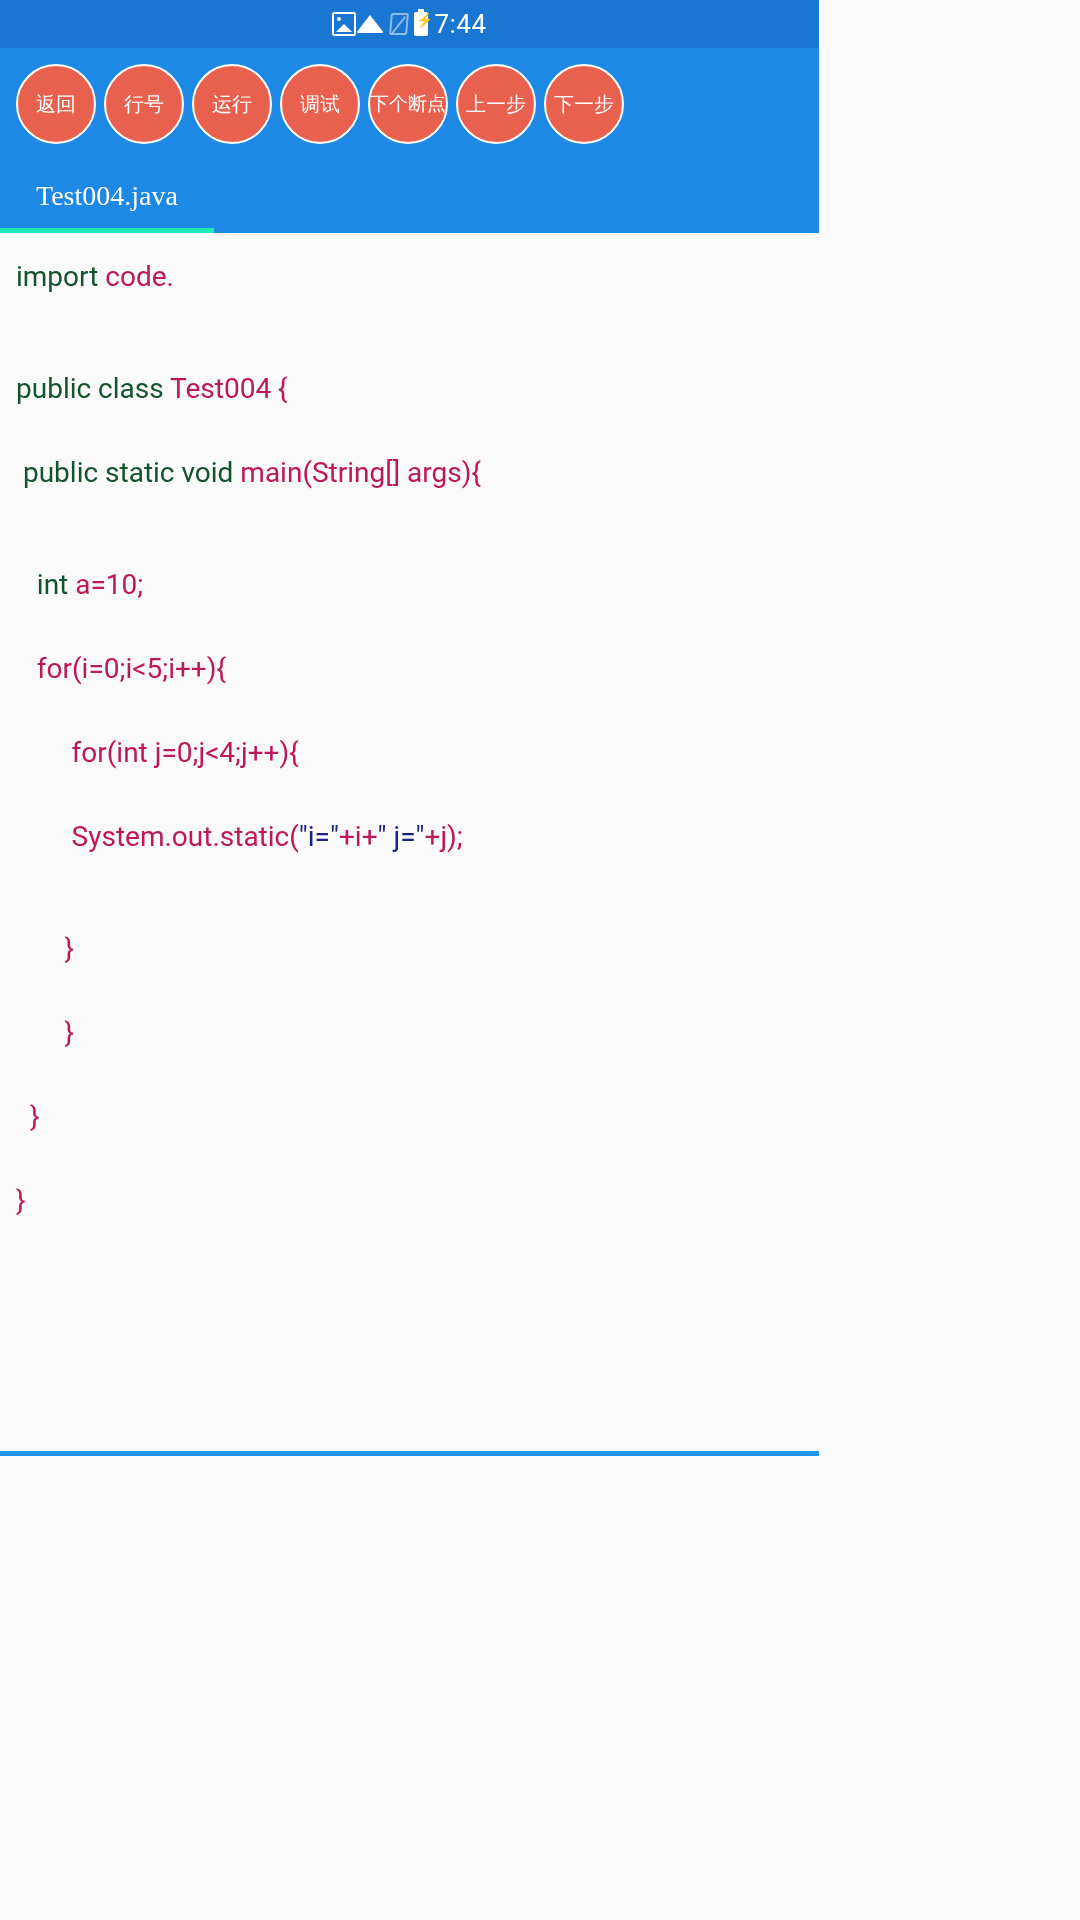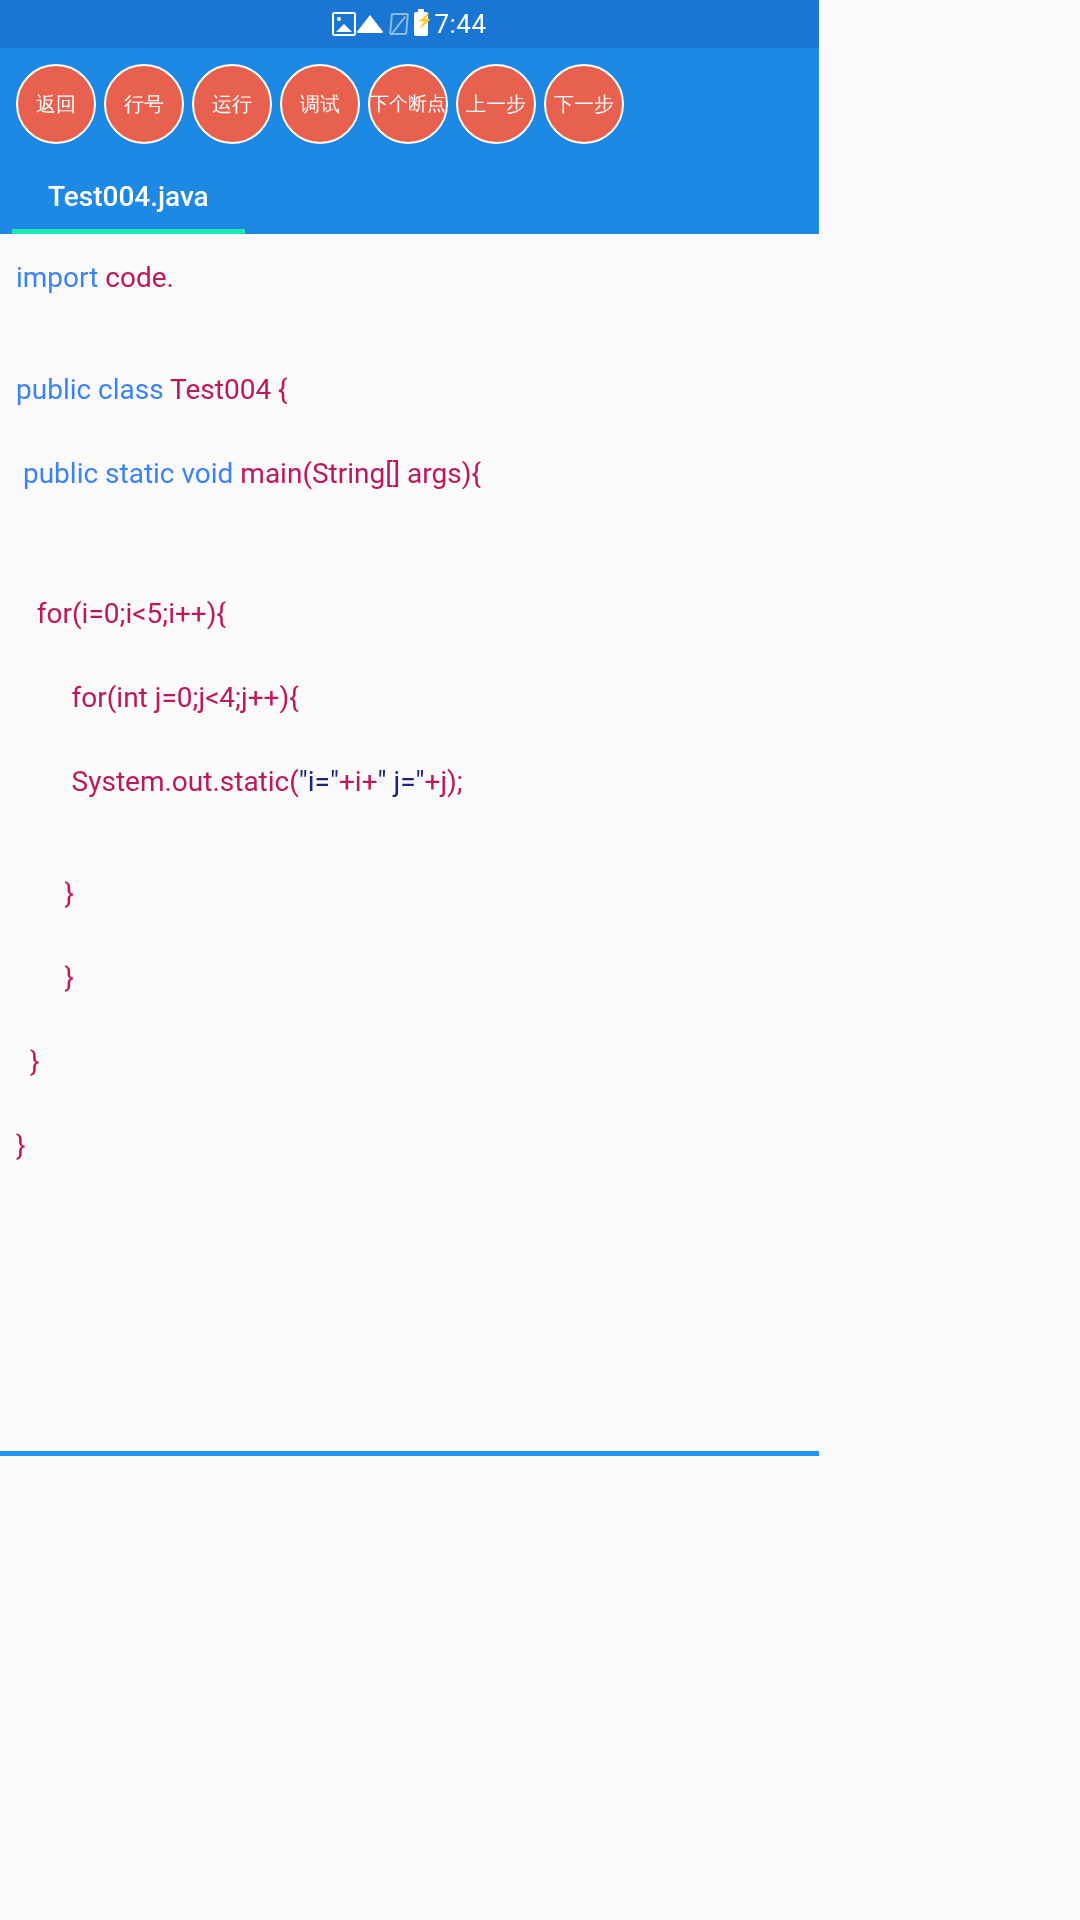--- a/index.html
+++ b/index.html
@@ -137,42 +137,43 @@
       justify-content: center;
       cursor: pointer;
       flex-shrink: 0;
       white-space: nowrap;
     }
     .circle-btn.small-text {
       font-size: 19px;
     }
     .tab-bar {
       background: #1E88E5;
-      padding: 24px 0 0 12px;
+      padding: 24px 0 0 0;
+      font-family: Liberation Serif, serif;
     }
     .tab {
       display: inline-block;
       padding: 12px 36px 16px 36px;
       color: white;
       font-size: 28px;
       font-weight: 500;
       border-bottom: 5px solid #1DE9B6;
     }
     .code-area {
       background: #fafafa;
       padding: 16px;
       font-family: "Roboto", monospace;
       font-size: 28px;
       line-height: 2.0;
     }
     .code-line {
       white-space: pre;
       min-height: 32px;
     }
-    .kw { color: #3b82f6; }
+    .kw { color: #14532d; }
     .str { color: #1A237E; }
     .cmt { color: #4CAF50; }
     .plain { color: #be185d; }
     .bottom-bar {
       position: absolute;
       bottom: 0;
       left: 0;
       right: 0;
       height: 5px;
       background: #2196F3;
@@ -209,20 +210,21 @@
 
 <div class="code-area" id="code-area">
 <div class="code-line"><span class="kw">import</span><span class="plain"> code.</span></div>
     <div class="code-line" style="min-height: 28px; line-height: 1;">&nbsp;</div>
     <div class="code-line" style="min-height: 28px; line-height: 1;">&nbsp;</div>
     <div class="code-line"><span class="kw">public class</span><span class="plain"> Test004 {</span></div>
     <div class="code-line" style="min-height: 28px; line-height: 1;">&nbsp;</div>
     <div class="code-line"><span class="plain"> </span><span class="kw">public static void</span><span class="plain"> main(String[] args){</span></div>
     <div class="code-line" style="min-height: 28px; line-height: 1;">&nbsp;</div>
     <div class="code-line" style="min-height: 28px; line-height: 1;">&nbsp;</div>
+    <div class="code-line"><span class="plain">   </span><span class="kw">int</span><span class="plain"> a=10;</span></div>
     <div class="code-line" style="min-height: 28px; line-height: 1;">&nbsp;</div>
     <div class="code-line"><span class="plain">   for(i=0;i&lt;5;i++){</span></div>
     <div class="code-line" style="min-height: 28px; line-height: 1;">&nbsp;</div>
     <div class="code-line"><span class="plain">        for(int j=0;j&lt;4;j++){</span></div>
     <div class="code-line" style="min-height: 28px; line-height: 1;">&nbsp;</div>
     <div class="code-line"><span class="plain">        System.out.static(</span><span class="str">"i="</span><span class="plain">+i+</span><span class="str">" j="</span><span class="plain">+j);</span></div>
     <div class="code-line" style="min-height: 28px; line-height: 1;">&nbsp;</div>
     <div class="code-line" style="min-height: 28px; line-height: 1;">&nbsp;</div>
     <div class="code-line"><span class="plain">       }</span></div>
     <div class="code-line" style="min-height: 28px; line-height: 1;">&nbsp;</div>

